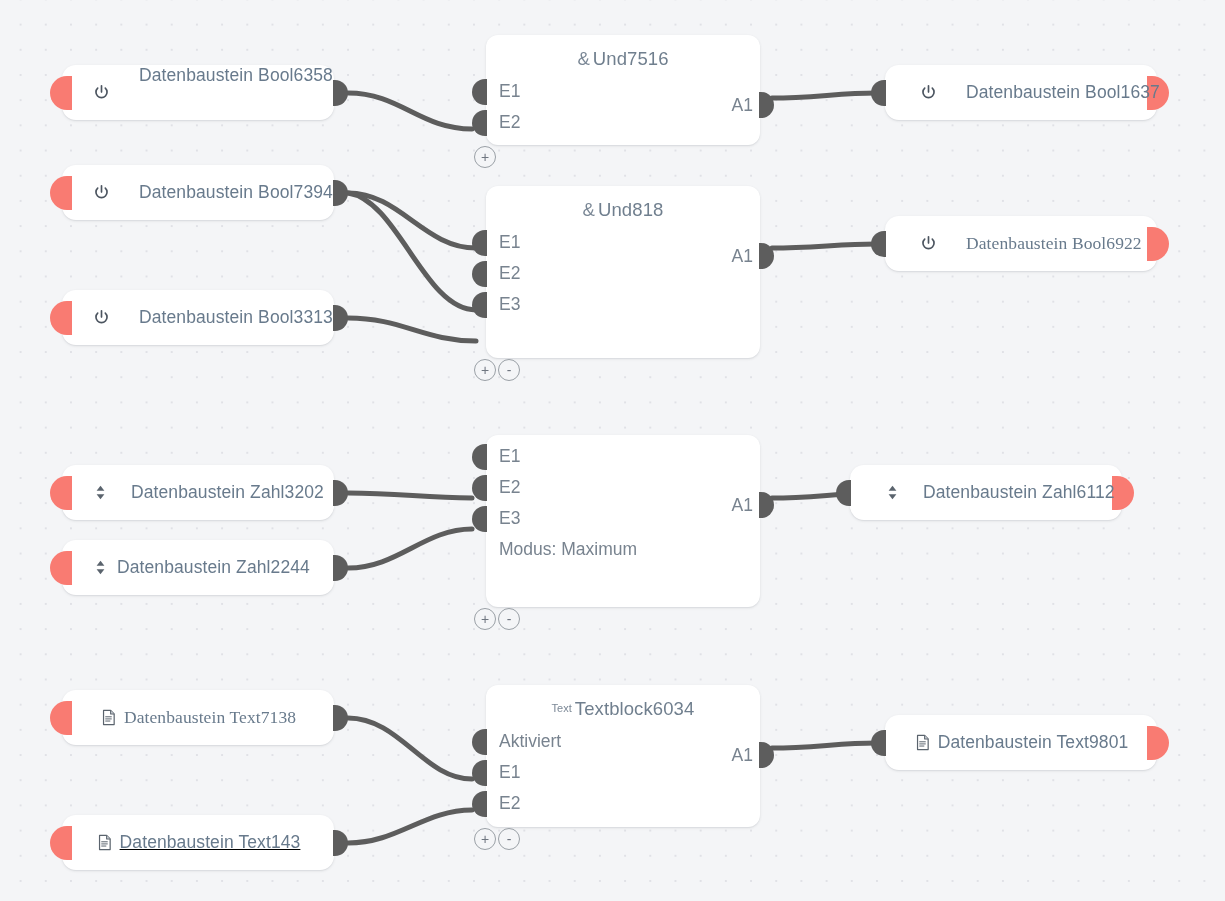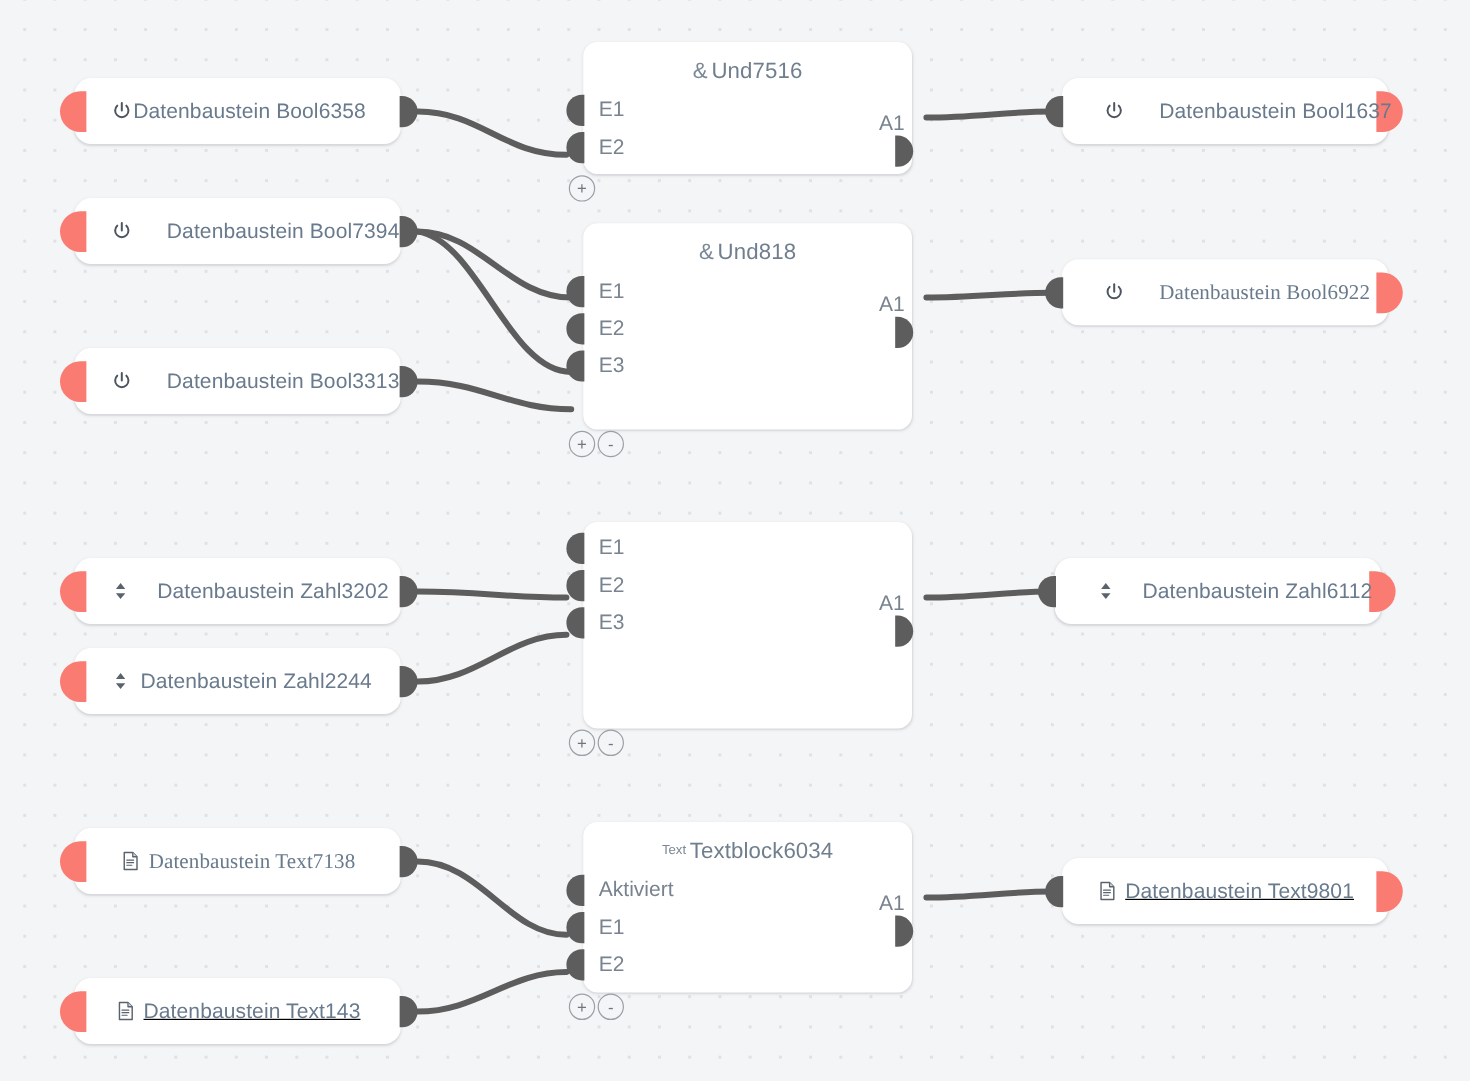--- a/index.html
+++ b/index.html
@@ -107,21 +107,20 @@
     left: -14px; top: 50%;
     transform: translateY(-50%);
     width: 15px; height: 26px;
     background: #5d5d5d;
     border-radius: 13px 0 0 13px;
   }
   .fn-out {
     position: absolute;
     display: flex;
     align-items: center;
-    flex-direction: column;
   }
   .fn-out .pname {
     font-size: 17.5px;
     color: #78838f;
     margin-right: 6px;
   }
   .fn-out .outport {
     width: 15px; height: 26px;
     background: #5d5d5d;
     border-radius: 0 13px 13px 0;
@@ -173,21 +172,21 @@
       <path d="M 772,498 C 812,498 840,493 876,493" fill="none" stroke="#5d5d5d" stroke-width="5" stroke-linecap="round"></path>
       <path d="M 348,718 C 400,718 424,779 472,779" fill="none" stroke="#5d5d5d" stroke-width="5" stroke-linecap="round"></path>
       <path d="M 348,843 C 398,843 424,810 472,810" fill="none" stroke="#5d5d5d" stroke-width="5" stroke-linecap="round"></path>
       <path d="M 772,748 C 812,748 840,743 876,743" fill="none" stroke="#5d5d5d" stroke-width="5" stroke-linecap="round"></path>
     </svg>
 
   <div id="source-layer">
       <div class="node io-node" style="left: 62px; top: 65px; width: 272px;">
         <div class="cap left"></div>
         <div class="port out"></div>
-        <div style="position: relative; z-index: 2; display: flex; align-items: center; width: 100%; height: 100%; padding-left: 30px; ">
+        <div style="position: relative; z-index: 2; display: flex; width: 100%; height: 100%; padding-left: 30px; gap: 28px;">
           <span class="io-icon">
             <svg width="19" height="19" viewBox="0 0 24 24" fill="none" stroke="#4c5560" stroke-width="2.1" stroke-linecap="round">
               <path d="M12 3.5 L12 11.5"></path>
               <path d="M7.2 6.4 A7 7 0 1 0 16.8 6.4"></path>
             </svg>
           </span>
           <span class="io-label">Datenbaustein Bool6358</span>
         </div>
       </div>
       <div class="node io-node" style="left: 62px; top: 165px; width: 272px;">
@@ -325,20 +324,21 @@
             <span class="pname">E1</span>
           </div>
           <div class="fn-row">
             <div class="inport"></div>
             <span class="pname">E2</span>
           </div>
           <div class="fn-row">
             <div class="inport"></div>
             <span class="pname">E3</span>
           </div>
+          <div class="fn-mode">Modus: Maximum</div>
         </div>
         <div class="fn-out" style="right: 0px; top: 57px;">
           <span class="pname">A1</span>
           <div class="outport"></div>
         </div>
       </div>
       <div class="pm-row" style="left: 474px; top: 608px;">
         <div class="pm-btn">+</div>
         <div class="pm-btn">-</div>
       </div>
@@ -389,34 +389,34 @@
         <div style="position: relative; z-index: 2; display: flex; align-items: center; width: 100%; height: 100%; padding-left: 34px; gap: 28px; font-family: Liberation Serif, serif;">
           <span class="io-icon">
             <svg width="19" height="19" viewBox="0 0 24 24" fill="none" stroke="#4c5560" stroke-width="2.1" stroke-linecap="round">
               <path d="M12 3.5 L12 11.5"></path>
               <path d="M7.2 6.4 A7 7 0 1 0 16.8 6.4"></path>
             </svg>
           </span>
           <span class="io-label">Datenbaustein Bool6922</span>
         </div>
       </div>
-      <div class="node io-node" style="left: 879px; top: 465px; width: 272px;">
+      <div class="node io-node" style="left: 850px; top: 465px; width: 272px;">
         <div class="cap right"></div>
         <div class="port in"></div>
         <div style="position: relative; z-index: 2; display: flex; align-items: center; width: 100%; height: 100%; padding-left: 34px; gap: 22px;">
           <span class="io-icon">
             <svg width="17" height="19" viewBox="0 0 24 24" fill="#5a636d">
               <path d="M12 2.5 L17.5 9.5 L6.5 9.5 Z"></path>
               <path d="M12 21.5 L6.5 14.5 L17.5 14.5 Z"></path>
             </svg>
           </span>
           <span class="io-label">Datenbaustein Zahl6112</span>
         </div>
       </div>
-      <div class="node io-node" style="left: 885px; top: 715px; width: 272px; text-decoration: underline;">
+      <div class="node io-node" style="left: 885px; top: 715px; width: 272px;">
         <div class="cap right"></div>
         <div class="port in"></div>
         <div style="position: relative; z-index: 2; display: flex; align-items: center; width: 100%; height: 100%; justify-content: center; gap: 7px; padding: 0px 16px;">
           <span class="io-icon">
             <svg width="17" height="19" viewBox="0 0 24 24">
               <path d="M5 2 H15 L20 7 V22 H5 Z" fill="#ffffff" stroke="#5a636d" stroke-width="1.7" stroke-linejoin="round"></path>
               <path d="M15 2 V7 H20" fill="#d4d8dd" stroke="#5a636d" stroke-width="1.5" stroke-linejoin="round"></path>
               <path d="M8 11 H16 M8 14 H16 M8 17 H14" stroke="#5a636d" stroke-width="1.4" stroke-linecap="round"></path>
             </svg>
           </span>

